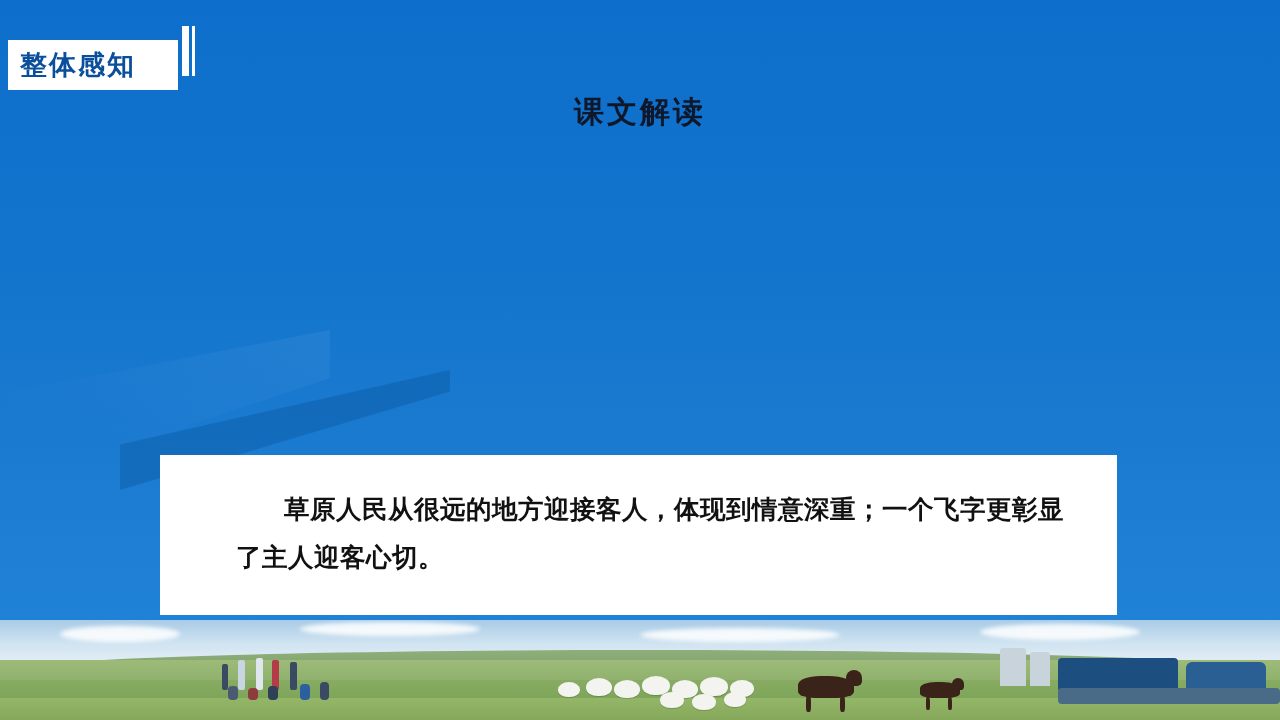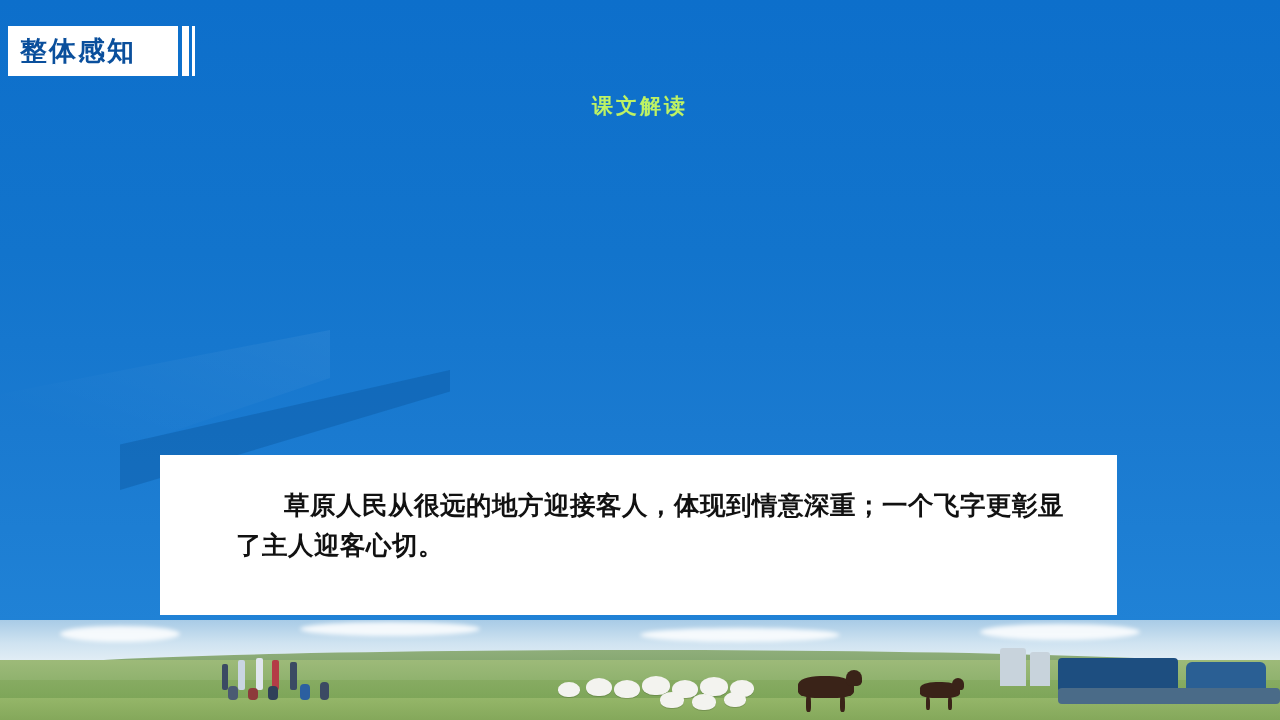--- a/index.html
+++ b/index.html
@@ -117,21 +117,21 @@
   .shed-roof {
     position: absolute;
     background: #1d4e80;
     border-radius: 4px;
   }
 
   
   .tag {
     position: absolute;
     left: 8px;
-    top: 26px;
+    top: 40px;
     width: 170px;
     height: 50px;
     background: #ffffff;
     display: flex;
     align-items: center;
   }
   .tag-text {
     font-family: "DejaVu Serif", "Liberation Serif", serif;
     font-weight: bold;
     font-size: 27px;
@@ -158,22 +158,22 @@
 
   
   .title {
     position: absolute;
     left: 0;
     top: 92px;
     width: 1280px;
     text-align: center;
     font-family: "DejaVu Serif", "Liberation Serif", serif;
     font-weight: bold;
-    font-size: 21px;
-    color: #bef264;
+    font-size: 30px;
+    color: #0f172a;
     letter-spacing: 3px;
   }
 
   
   .card {
     position: absolute;
     left: 232px;
     top: 198px;
     width: 196px;
     height: 258px;
@@ -216,21 +216,21 @@
     background: #ffffff;
   }
   .box-text {
     position: absolute;
     left: 76px;
     top: 30px;
     width: 840px;
     font-family: "DejaVu Serif", "Liberation Serif", serif;
     font-weight: bold;
     font-size: 25.5px;
-    line-height: 40px;
+    line-height: 48px;
     color: #111111;
     text-indent: 48px;
     letter-spacing: 0.5px;
   }
 </style>
 </head>
 <body>
 
 <div id="slide">
 

